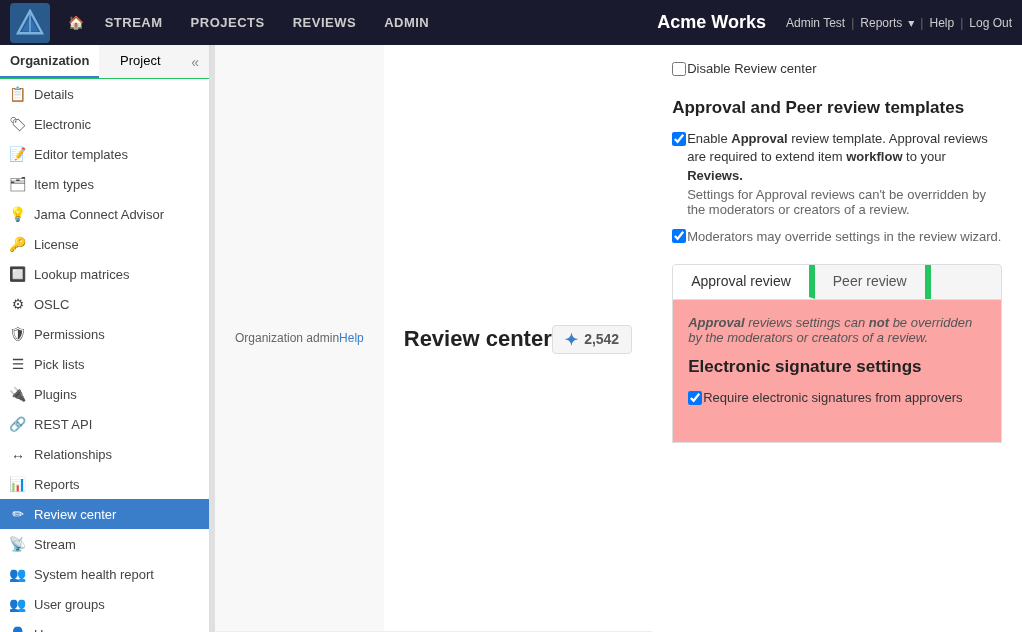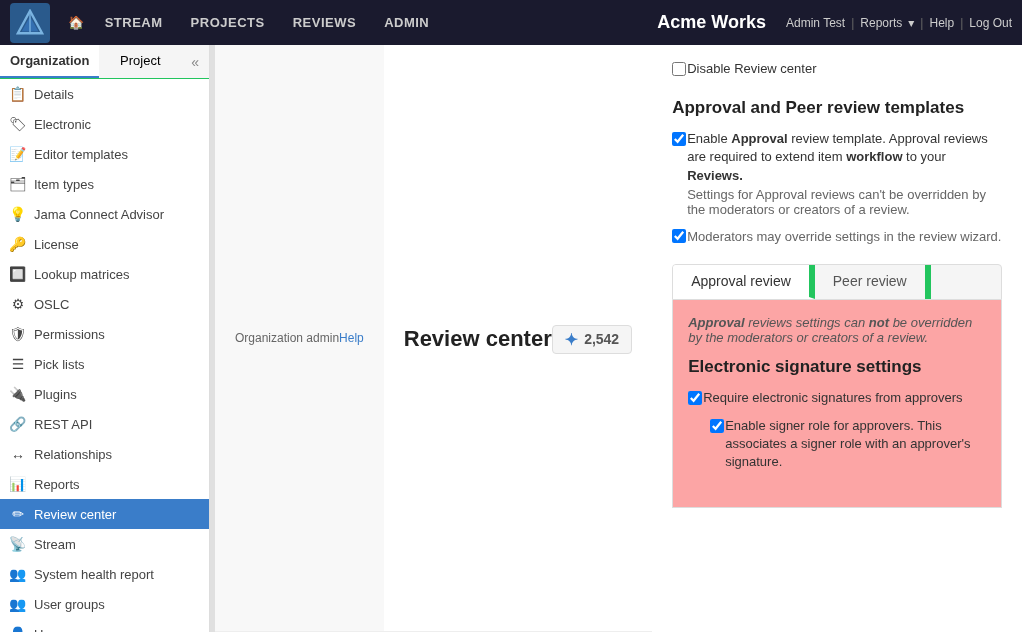--- a/index.html
+++ b/index.html
@@ -406,25 +406,19 @@
         </div>
 
         <div class="section">
           <div class="section-title">Electronic signature settings</div>
 
           <div class="checkbox-row">
             <input type="checkbox" id="require-sigs" checked="" style="">
             <label class="checkbox-label" for="require-sigs">Require electronic signatures from approvers</label>
           </div>
 
-          <div class="indent">
-            <div class="checkbox-row">
-              <input type="checkbox" id="signer-role" checked="" style="">
-              <label class="checkbox-label" for="signer-role">Enable signer role for approvers. This associates a signer role with an approver's signature.</label>
-            </div>
-          </div>
         </div>
 
       </div>
 
     </div>
   </main>
 </div>
 
 </body></html>

